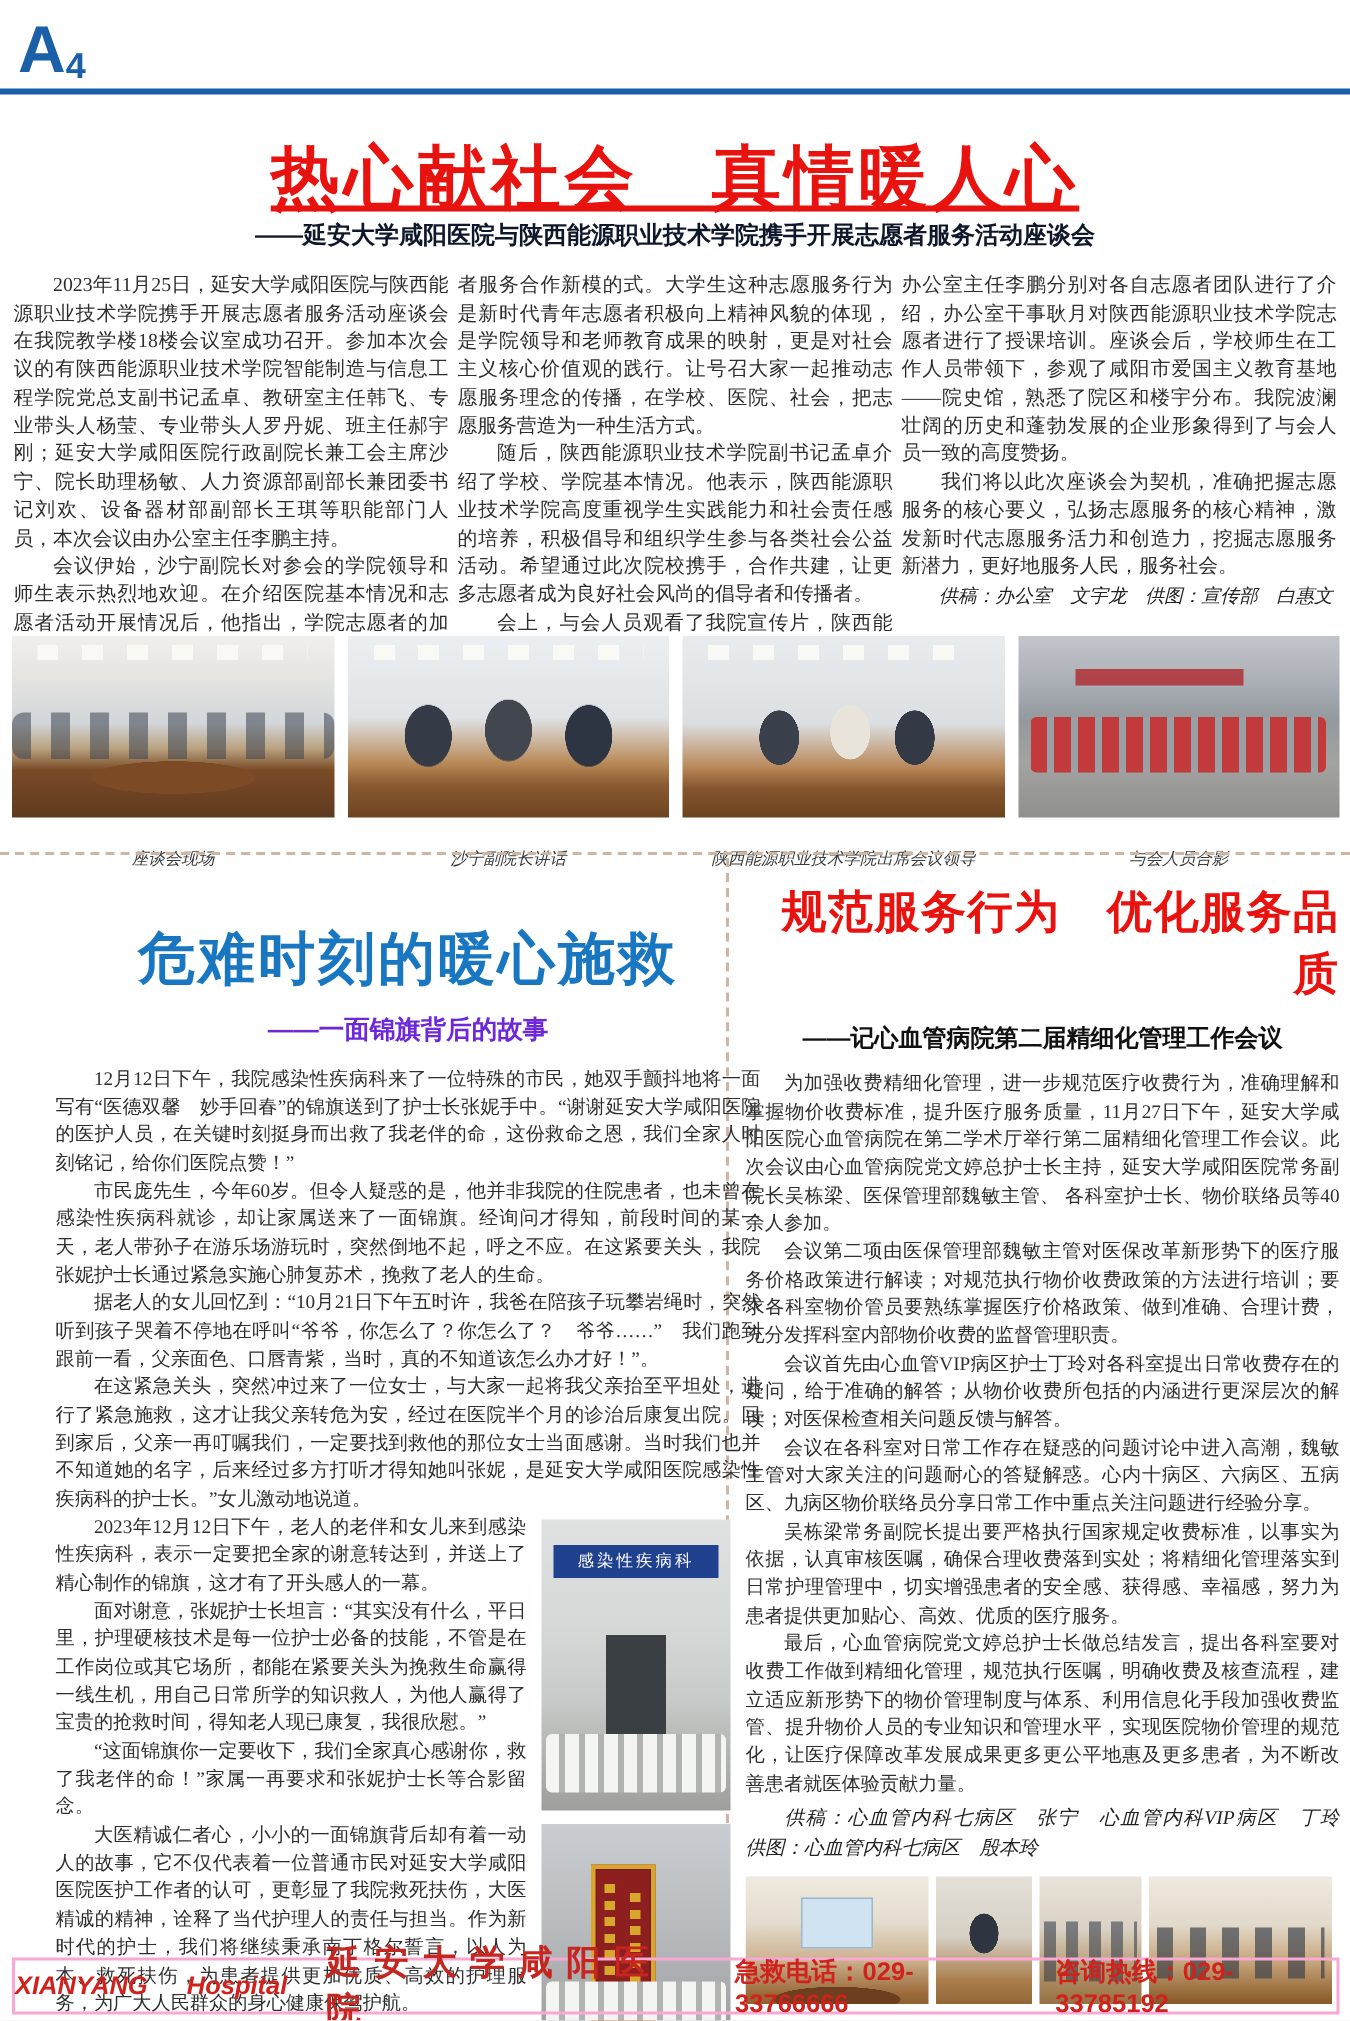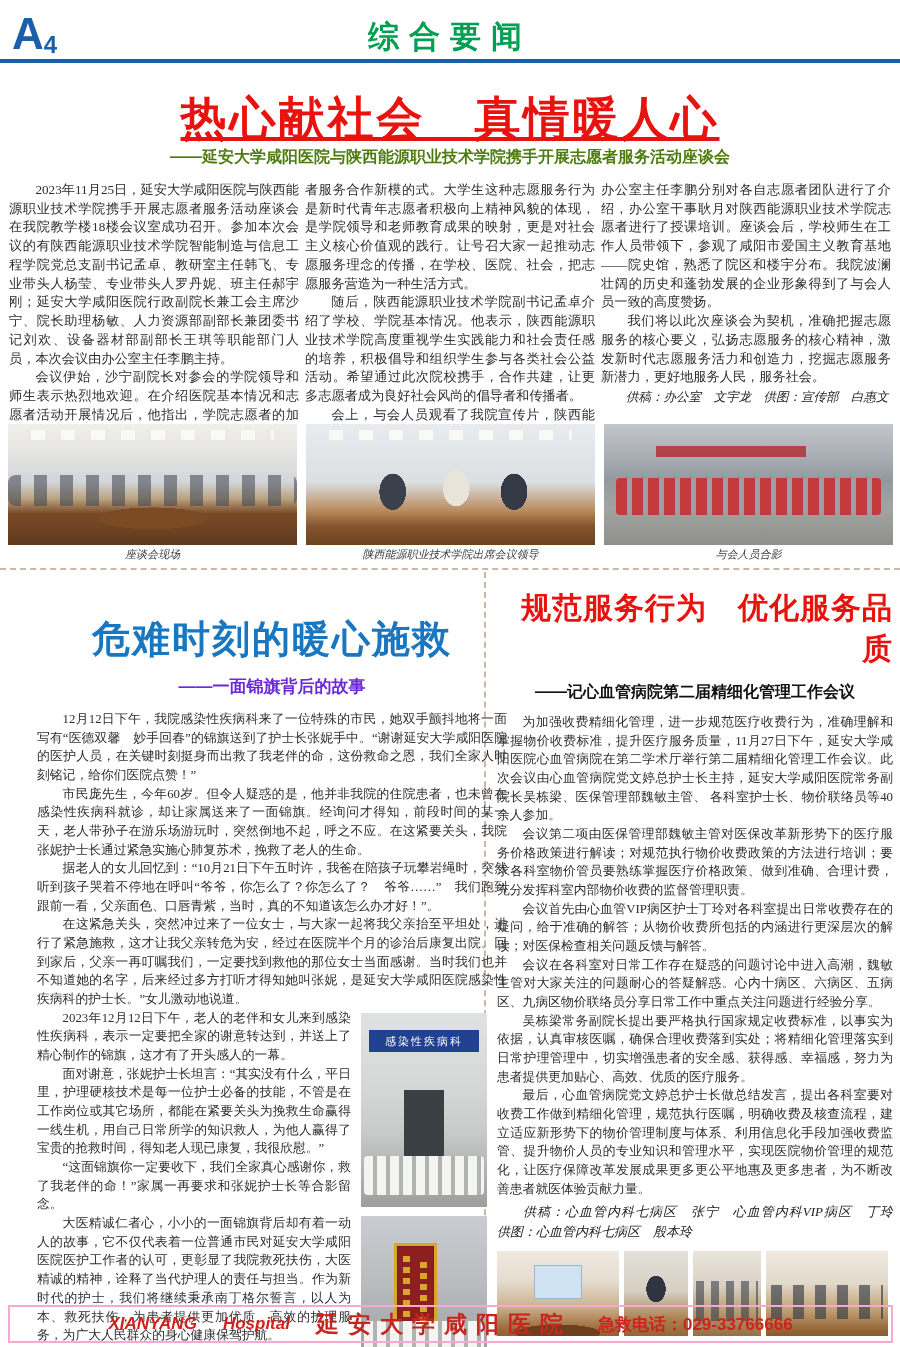--- a/index.html
+++ b/index.html
@@ -16,34 +16,34 @@
   .ed-n { font-size:24px; vertical-align:-4px; }
   .section-title { position:absolute; left:0; right:0; top:16px; text-align:center;
     color:#00a052; font-size:31px; font-weight:bold; letter-spacing:10px;
     font-family:"Liberation Sans","DejaVu Sans",sans-serif; }
   .blue-rule { position:absolute; left:0; right:0; top:59px; height:4px; background:#1a5fa8; }
   
   .m-title { position:absolute; left:0; right:0; top:88px; text-align:center;
     color:#e8120e; font-size:46px; font-weight:bold; letter-spacing:3px;
     font-family:"Liberation Sans","DejaVu Sans",sans-serif;text-decoration:underline; }
   .m-sub { position:absolute; left:0; right:0; top:147px; text-align:center;
-    font-size:16px; font-weight:bold; color:#4d7c0f;
+    font-size:16px; font-weight:bold; color:#0f172a;
     font-family:"Liberation Sans","DejaVu Sans",sans-serif; }
   .col { position:absolute; top:181px; width:290px; height:242px; overflow:hidden;
     font-size:13.2px; line-height:1.42; text-align:justify; }
   .col-1 { left:9px; } .col-2 { left:305px; } .col-3 { left:601px; }
   p.ind { text-indent:2em; }
   p.noind { text-indent:0; }
   .credit { font-style:italic; font-size:12.5px; color:#222; text-indent:2em; margin-top:2px; }
   
   .main-photos { position:absolute; left:8px; right:7px; top:424px; display:flex; gap:9px; }
   .main-photos figure { flex:1; display:flex; flex-direction:column; }
   .phbox { height:121px; width:100%; position:relative; overflow:hidden; background:#ccc; }
   .main-photos figcaption { text-align:center; font-style:italic; font-size:11px;
-    color:#3a3a3a; margin-top:2px; }
+    color:#3a3a3a; margin-top:20px; }
   .ph-room1 { background:
     radial-gradient(ellipse 90px 18px at 50% 78%, #7c4a24 60%, transparent 61%),
     linear-gradient(180deg,#f0efeb 0%,#e7e6e2 20%,#d2d6da 48%,#b9a27f 62%,#7a4a26 74%,#5f3a1f 100%); }
   .ph-room1:before, .ph-room2:before, .ph-room3:before { content:""; position:absolute; left:8%; right:8%; top:6px; height:10px;
     background:repeating-linear-gradient(90deg,#fdfdf8 0 14px,transparent 14px 30px); opacity:.8; }
   .ph-people:after { content:""; position:absolute; left:0; right:0; top:42%; height:26%;
     background:repeating-linear-gradient(90deg,#3c4350 0 13px,transparent 13px 26px); opacity:.55; border-radius:8px; }
   .ph-room2 { background:
     radial-gradient(ellipse 26px 34px at 25% 55%, #343b47 60%, transparent 61%),
     radial-gradient(ellipse 26px 34px at 50% 52%, #41464f 60%, transparent 61%),
@@ -120,21 +120,20 @@
   .ft-name { font-size:23px; font-weight:bold; letter-spacing:9px; color:#c5261f;
     font-family:"Liberation Serif","DejaVu Serif",serif; }
   .ft-tel { font-size:17px; font-weight:bold; font-family:"Liberation Sans","DejaVu Sans",sans-serif; }
 </style>
 </head>
 <body>
 
 <div class="page">
 
   <div class="edition"><span class="ed-a">A</span><span class="ed-n">4</span></div>
-  <div class="section-title">综合要闻</div>
   <div class="blue-rule"></div>
 
   <div class="m-title">热心献社会　真情暖人心</div>
   <div class="m-sub">——延安大学咸阳医院与陕西能源职业技术学院携手开展志愿者服务活动座谈会</div>
 
   <div class="col col-1">
     <p class="ind">2023年11月25日，延安大学咸阳医院与陕西能源职业技术学院携手开展志愿者服务活动座谈会在我院教学楼18楼会议室成功召开。参加本次会议的有陕西能源职业技术学院智能制造与信息工程学院党总支副书记孟卓、教研室主任韩飞、专业带头人杨莹、专业带头人罗丹妮、班主任郝宇刚；延安大学咸阳医院行政副院长兼工会主席沙宁、院长助理杨敏、人力资源部副部长兼团委书记刘欢、设备器材部副部长王琪等职能部门人员，本次会议由办公室主任李鹏主持。</p>
     <p class="ind">会议伊始，沙宁副院长对参会的学院领导和师生表示热烈地欢迎。在介绍医院基本情况和志愿者活动开展情况后，他指出，学院志愿者的加入为我院志愿者服务团队注入新的血液，开启了一个志愿</p>
   </div>
   <div class="col col-2">
@@ -145,20 +144,24 @@
   <div class="col col-3">
     <p class="noind">办公室主任李鹏分别对各自志愿者团队进行了介绍，办公室干事耿月对陕西能源职业技术学院志愿者进行了授课培训。座谈会后，学校师生在工作人员带领下，参观了咸阳市爱国主义教育基地——院史馆，熟悉了院区和楼宇分布。我院波澜壮阔的历史和蓬勃发展的企业形象得到了与会人员一致的高度赞扬。</p>
     <p class="ind">我们将以此次座谈会为契机，准确把握志愿服务的核心要义，弘扬志愿服务的核心精神，激发新时代志愿服务活力和创造力，挖掘志愿服务新潜力，更好地服务人民，服务社会。</p>
     <p class="credit">供稿：办公室　文宇龙　供图：宣传部　白惠文</p>
   </div>
 
   <div class="main-photos">
     <figure>
       <div class="phbox ph-room1 ph-people"></div>
       <figcaption>座谈会现场</figcaption>
+    </figure>
+    <figure>
+      <div class="phbox ph-room2"></div>
+      <figcaption>沙宁副院长讲话</figcaption>
     </figure>
     <figure>
       <div class="phbox ph-room3"></div>
       <figcaption>陕西能源职业技术学院出席会议领导</figcaption>
     </figure>
     <figure>
       <div class="phbox ph-group">
         <div class="banner-strip"></div>
         <div class="red-row"></div>
       </div>
@@ -216,15 +219,16 @@
       <div class="pbox rp3"></div>
       <div class="pbox rp4"></div>
     </div>
   </div>
 
   <div class="footer">
     <span class="ft-latin">XIANYANG</span>
     <span class="ft-latin">Hospital</span>
     <span class="ft-name">延安大学咸阳医院</span>
     <span class="ft-tel">急救电话：029-33766666</span>
+    <span class="ft-tel">咨询热线：029-33785192</span>
   </div>
 
 </div>
 
 </body></html>

